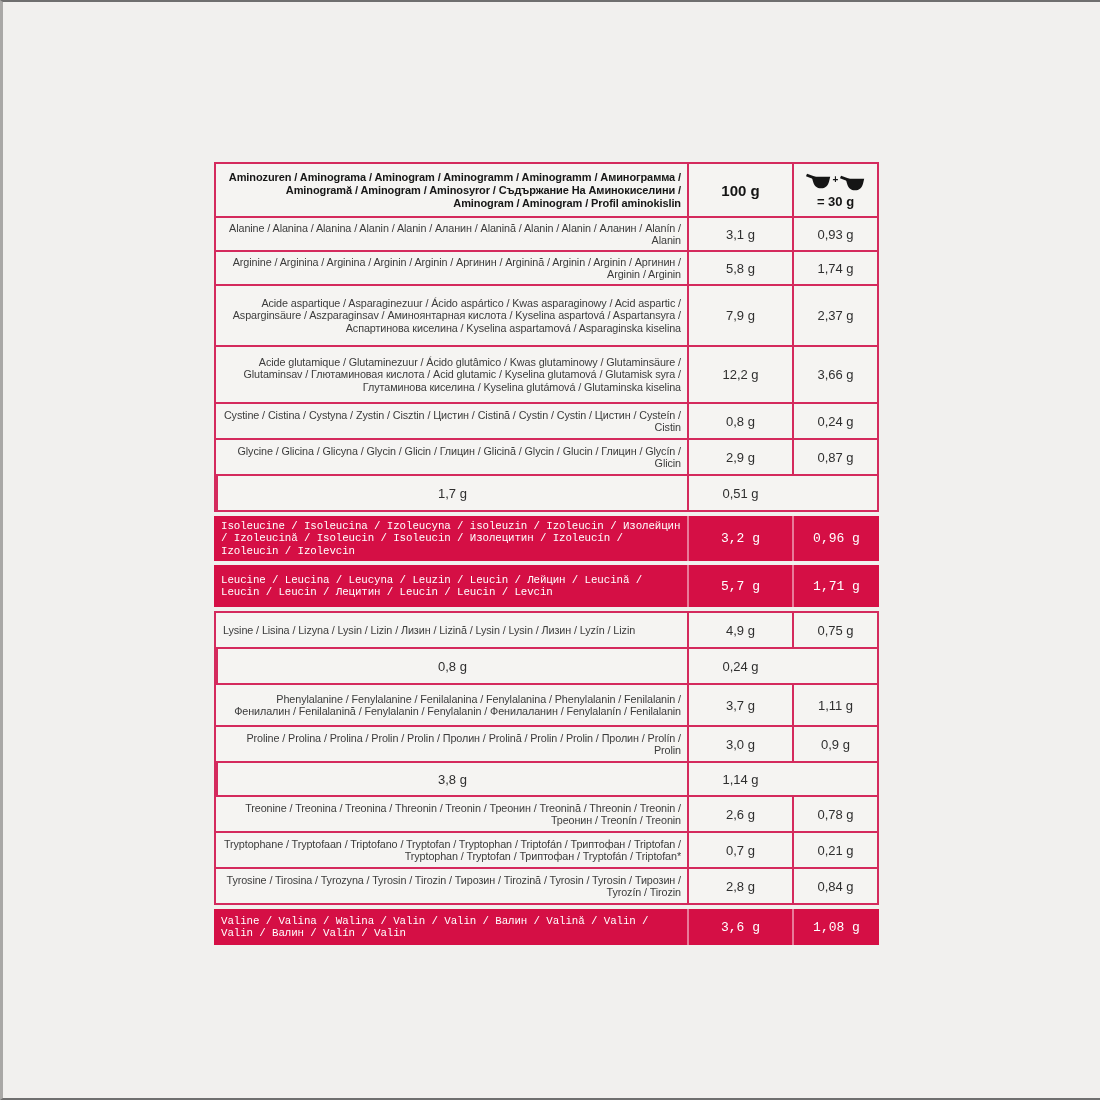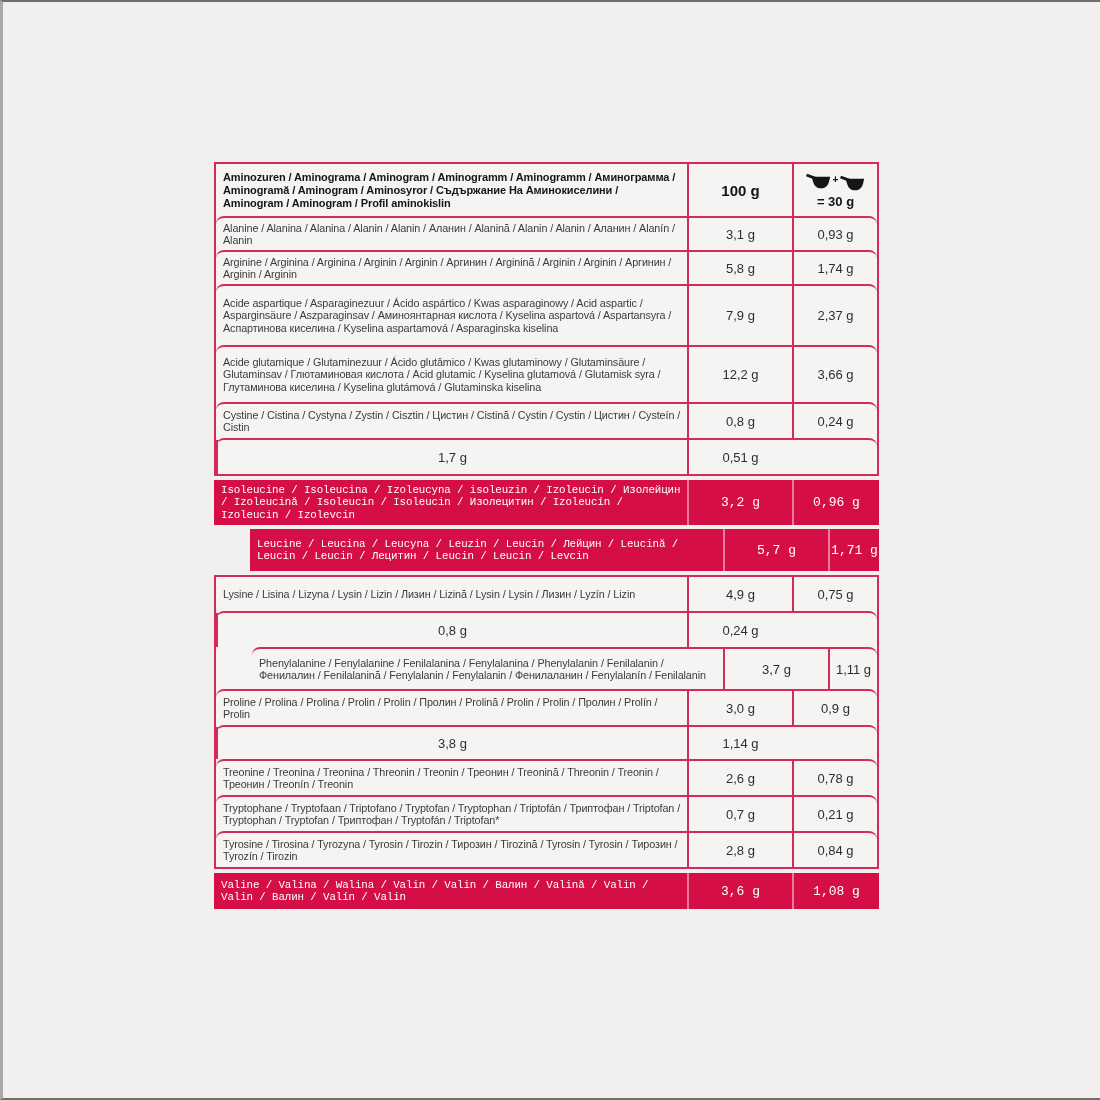--- a/index.html
+++ b/index.html
@@ -17,28 +17,29 @@
   .table-wrap {
     position: absolute;
     left: 211px;
     top: 160px;
     width: 665px;
   }
   .seg {
     border: 2px solid var(--grid, #d42a5d);
     box-sizing: border-box;
     background: var(--cellbg, #f5f4f2);
+    text-align: right;
   }
   .row {
     display: grid;
     grid-template-columns: 471px 105px 1fr;
     box-sizing: border-box;
     background: var(--cellbg, #f5f4f2);
   }
-  .seg .row + .row { border-top: 2px solid var(--grid, #d42a5d); border-radius: 8px; }
+  .seg .row + .row { border-top: 2px solid var(--grid, #d42a5d); }
   .cell { display: flex; align-items: center; box-sizing: border-box; }
   .name-cell {
     padding: 3px 6px 3px 7px;
     font-size: 10.8px;
     line-height: 12.4px;
     letter-spacing: -0.1px;
     color: #3c3c3c;
   }
   .val-cell {
     justify-content: center;
@@ -64,21 +65,21 @@
     background: var(--accent, #d50f45);
     margin: 4px 0;
     box-sizing: border-box;
     font-family: Liberation Mono, monospace;
   }
   .redrow .name-cell { color: #ffffff; }
   .redrow .val-cell { color: #ffffff; border-left: 2px solid rgba(255,255,255,0.45); }
   .seg + .redrow, .redrow + .seg { }
   .h34 { min-height: 34px; }
   .h36 { min-height: 36px; }
-  .h42 { min-height: 42px; margin-left: 36px; }
+  .h42 { min-height: 42px; }
   .h45 { min-height: 45px; }
   .h52 { min-height: 52px; }
   .h57 { min-height: 57px; }
   .h61 { min-height: 61px; }
 </style>
 </head>
 <body style="background: rgb(241, 240, 238);">
 
 <div class="table-wrap">
 
@@ -121,20 +122,25 @@
       <div class="cell name-cell">Acide glutamique / Glutaminezuur / Ácido glutâmico / Kwas glutaminowy / Glutaminsäure / Glutaminsav / Глютаминовая кислота / Acid glutamic / Kyselina glutamová / Glutamisk syra / Глутаминова киселина / Kyselina glutámová / Glutaminska kiselina</div>
       <div class="cell val-cell">12,2 g</div>
       <div class="cell val-cell">3,66 g</div>
     </div>
     <div class="row h36">
       <div class="cell name-cell">Cystine / Cistina / Cystyna / Zystin / Cisztin / Цистин / Cistină / Cystin / Cystin / Цистин / Cysteín / Cistin</div>
       <div class="cell val-cell">0,8 g</div>
       <div class="cell val-cell">0,24 g</div>
     </div>
     <div class="row h36">
+      <div class="cell name-cell">Glycine / Glicina / Glicyna / Glycin / Glicin / Глицин / Glicină / Glycin / Glucin / Глицин / Glycín / Glicin</div>
+      <div class="cell val-cell">2,9 g</div>
+      <div class="cell val-cell">0,87 g</div>
+    </div>
+    <div class="row h36">
       <div class="cell val-cell">1,7 g</div>
       <div class="cell val-cell">0,51 g</div>
     </div>
   </div>
 
   <div class="redrow h45">
     <div class="cell name-cell">Isoleucine / Isoleucina / Izoleucyna / isoleuzin / Izoleucin / Изолейцин / Izoleucină / Isoleucin / Isoleucin / Изолецитин / Izoleucín / Izoleucin / Izolevcin</div>
     <div class="cell val-cell">3,2 g</div>
     <div class="cell val-cell">0,96 g</div>
   </div>

